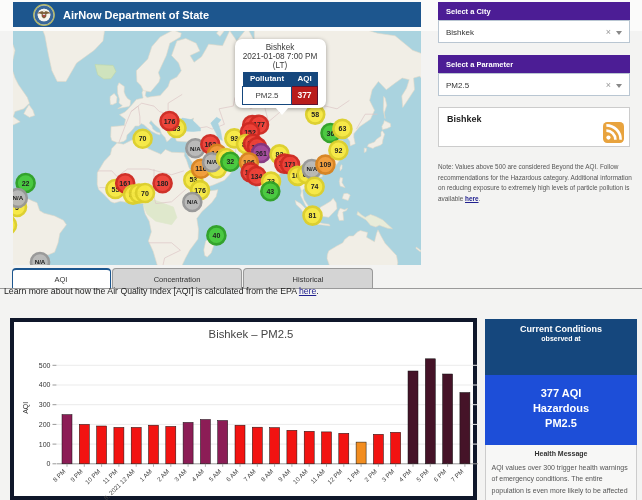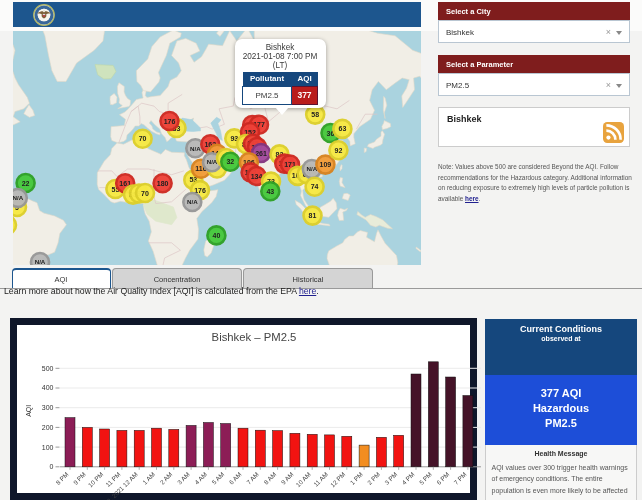--- a/index.html
+++ b/index.html
@@ -7,49 +7,50 @@
 .hdrbar .ttl{position:absolute;left:50px;top:7px}
 .seal{position:absolute;left:20px;top:1.5px}
 .map{left:13px;top:31px;width:408px;height:234px;background:#aad3df;overflow:hidden}
 .tip{left:234.5px;top:39px;width:91px;background:#fff;border-radius:7px;box-shadow:0 1px 4px rgba(0,0,0,.35);font-size:8.2px;color:#3a3a3a;text-align:center;padding-top:3.5px;z-index:5;line-height:9.1px}
 .tip:after{content:"";position:absolute;left:40px;bottom:-7px;border-left:7px solid transparent;border-right:7px solid transparent;border-top:8px solid #fff}
 .tip table{border-collapse:collapse;margin:2.5px auto 3px auto}
 .tip th{background:#15477d;color:#fff;font-size:8px;padding:0;height:14px}
 .tip th.p{width:49px} .tip th.a{width:26px}
 .tip td{font-size:8px;padding:0;height:18px;border:1px solid #15477d}
 .tip td.aqi{background:#b91c1c;color:#fff;font-weight:bold;border-color:#5c1230;font-size:8.5px}
-.sbar{width:192px;height:17.6px;background:#7f1d1d;color:#fff;font-weight:bold;font-size:7.5px;padding:5px 0 0 8px}
+.sbar{width:192px;height:17.6px;background:#4c1d95;color:#fff;font-weight:bold;font-size:7.5px;padding:5px 0 0 8px}
 .sdd{width:192px;height:23.5px;background:#fff;border:1px solid #b9c6d2;font-size:8px;color:#333;padding:7px 0 0 7px;position:relative}
 .sdd .x{position:absolute;right:18px;top:6px;color:#999;font-size:9px}
 .sdd .car{position:absolute;right:7px;top:10px;width:0;height:0;border-left:3.5px solid transparent;border-right:3.5px solid transparent;border-top:4.5px solid #888}
 .rssbox{left:438px;top:107px;width:192px;height:40px;background:#fff;border:1px solid #ccc}
 .rssbox b{position:absolute;left:8px;top:6px;font-size:9px;color:#222}
 .note{left:438px;top:162px;width:197px;font-size:6.4px;color:#555;line-height:10.7px}
 .tab{position:absolute;top:268px;height:19.5px;border:1px solid #999;border-bottom:none;border-radius:4px 4px 0 0;font-size:7.5px;color:#333;text-align:center;padding-top:6px;background:#d4d4d4}
 .tab.act{background:#fff;border-top:2.5px solid #15477d;border-color:#1d568e;z-index:3;padding-top:4.5px}
 .hrline{left:0;top:287.5px;width:642px;border-top:1px solid #9a9a9a}
 .learn{left:4px;top:286px;font-size:8.7px;color:#222}
-.chartbox{left:10px;top:318px;width:467px;height:182px;background:#fff;border:7px solid #0f172a}
+.chartbox{left:10px;top:318px;width:467px;height:182px;background:#fff;border:4px solid #0f172a}
 .ccpanel{left:485px;top:319px;width:152px}
 .cchead{background:#15477d;color:#fff;text-align:center;height:56px;padding-top:5px}
 .ccmaroon{background:#1d4ed8;color:#fff;text-align:center;height:69.5px;padding-top:11px;font-weight:bold;font-size:11px;line-height:15px}
 .cchealth{background:#f7f7f6;border:1px solid #ccc;border-top:none;height:120px;padding:5px 5.5px;color:#333}
 a{color:#20208f}
 </style></head><body>
 <div class="abs" style="left:0;top:0;width:642px;height:31px;background:#fbfbfa"></div>
 <div class="abs hdrbar">
     <svg class="seal" width="22" height="22" viewBox="0 0 22 22">
 <circle cx="11" cy="11" r="10.3" fill="#eef0e4" stroke="#b5b864" stroke-width="1.2"></circle>
 <circle cx="11" cy="11" r="7.9" fill="none" stroke="#39679a" stroke-width="3.2"></circle>
 <circle cx="11" cy="11" r="6.3" fill="#f7f5ee"></circle>
 <path d="M11 6.6 C9.7 7.8 5.9 7.3 4.3 9.7 C6.5 9.4 7.9 9.8 8.8 10.6 C8.1 12.4 9.2 14.0 11 14.5 C12.8 14.0 13.9 12.4 13.2 10.6 C14.1 9.8 15.5 9.4 17.7 9.7 C16.1 7.3 12.3 7.8 11 6.6 Z" fill="#7d6038"></path>
 <circle cx="11" cy="7.2" r="1.1" fill="#ece8dc"></circle>
 <rect x="9.8" y="9.9" width="2.4" height="2.9" rx="1" fill="#b44"></rect>
 <rect x="9.8" y="9.9" width="2.4" height="1" fill="#dfe3ee"></rect>
 </svg>
+    <div class="ttl">AirNow Department of State</div>
   </div>
 <div class="abs map"><svg width="408" height="234" viewBox="0 0 408 234" xmlns="http://www.w3.org/2000/svg">
 <rect width="408" height="234" fill="#aad3df"></rect>
 <polygon points="67.1,-88.3 90.0,-76.4 98.8,-47.3 95.2,-24.6 90.0,9.9 81.2,19.3 63.6,32.0 53.0,50.4 44.2,50.4 38.9,39.7 35.4,23.7 31.9,4.8 23.1,-18.0 5.5,-31.6 14.3,-47.3 40.7,-65.7" fill="#f1eee6" stroke="#e0d8c8" stroke-width="0.6"></polygon>
       <polygon points="82.0,33.6 100.2,34.4 103.0,40.5 97.9,47.7 90.8,48.0 84.7,43.8" fill="#cfe3bd" stroke="#bdd6a8" stroke-width="0.6"></polygon>
       <polygon points="-35.0,-18.0 -5.1,-0.4 2.0,19.3 -1.6,35.9 2.0,47.0 5.5,53.8 14.3,66.4 16.4,72.2 10.8,77.8 2.0,80.5 0.2,85.8 7.2,90.8 -1.2,94.5 -3.3,92.1 -9.5,95.7 -8.6,99.3 -15.6,101.6 -17.4,106.2 -20.0,113.9 -24.4,118.1 -28.8,124.3 -35.0,128.3" fill="#f1eee6" stroke="#e0d8c8" stroke-width="0.6"></polygon>
       <polygon points="16.0,73.7 19.9,79.2 21.7,84.5 16.4,86.3 10.8,82.7 13.4,77.8" fill="#f1eee6" stroke="#e0d8c8" stroke-width="0.6"></polygon>
       <polygon points="-33.2,158.4 -10.4,158.4 2.8,160.1 7.2,162.8 9.9,165.5 19.6,169.9 24.0,171.7 26.6,179.6 31.0,182.2 41.6,184.9 50.4,189.3 53.4,193.7 46.8,202.6 45.1,211.8 41.6,221.2 30.1,226.0 25.7,234.9 20.4,244.3 12.5,244.3 -35.0,244.3" fill="#f1eee6" stroke="#e0d8c8" stroke-width="0.6"></polygon>
       <polygon points="104.6,111.7 98.8,109.5 97.7,105.5 98.1,95.7 111.4,94.5 112.5,88.3 106.5,83.7 111.8,81.1 114.6,78.6 117.8,75.1 123.4,68.5 130.1,67.0 129.0,61.8 131.3,55.5 133.1,60.3 132.2,64.6 134.0,66.4 139.2,65.5 147.2,64.6 151.6,59.6 155.1,55.5 157.2,49.4 163.9,45.9 168.3,39.7 165.6,32.0 158.6,24.5 163.9,9.9 172.7,7.4 183.2,12.3 186.8,20.1 177.1,24.5 181.1,31.2 188.5,25.8 192.9,18.3 195.6,13.2 209.6,14.7 216.7,-0.4 223.7,9.9 234.3,-3.2 241.3,9.9 241.3,-6.0 255.4,-14.9 273.0,-28.0 294.1,-35.3 313.5,-18.0 329.3,-8.8 346.9,-3.2 364.5,2.2 382.1,4.8 399.7,19.3 417.3,25.8 431.4,34.0 442.0,37.8 442.0,53.8 413.8,53.8 406.8,45.2 400.6,47.0 401.5,58.7 393.6,70.8 389.7,76.4 388.8,64.9 393.6,57.1 396.2,48.7 389.2,47.0 382.1,52.1 373.3,58.7 365.4,50.4 359.2,58.7 356.6,69.4 361.5,79.2 357.5,88.3 346.6,95.7 340.8,102.8 340.8,106.2 342.2,112.8 337.2,114.9 336.9,110.6 334.6,107.3 333.7,103.9 329.7,102.8 321.9,105.5 323.7,109.1 330.2,109.5 325.4,114.9 327.2,120.2 329.0,123.3 326.7,129.3 322.3,135.2 316.1,139.0 308.7,140.9 304.7,141.3 300.8,146.5 305.2,151.1 307.0,157.5 302.9,161.4 299.4,163.2 298.2,161.4 291.1,157.5 289.7,159.3 290.2,164.6 291.1,168.5 296.8,177.3 292.9,175.2 291.1,171.7 287.6,164.6 288.5,160.1 286.7,154.7 280.9,151.1 281.1,148.4 278.3,144.6 276.2,140.3 271.8,140.9 269.5,140.3 266.5,143.2 259.8,148.7 255.9,154.7 255.0,161.9 250.6,165.3 248.4,163.2 245.7,156.9 243.6,151.1 242.7,145.0 237.8,141.3 236.0,139.4 233.4,136.5 222.8,133.6 214.9,131.3 208.8,130.7 199.6,125.3 198.7,123.7 204.0,127.3 206.1,131.7 210.2,135.6 219.8,139.0 216.3,144.1 211.4,149.3 200.8,153.8 192.4,156.7 189.9,151.1 185.4,143.2 182.5,135.6 177.6,129.1 175.5,125.7 173.4,121.8 175.8,119.1 177.6,111.0 168.3,110.6 163.5,110.0 160.4,102.1 165.3,101.6 169.2,99.8 176.2,98.1 187.6,99.8 185.0,95.7 179.7,90.8 180.6,87.1 176.2,89.6 169.2,88.3 166.5,89.6 164.8,94.5 164.2,99.3 160.7,100.9 160.9,105.1 157.7,107.3 155.1,110.0 153.7,110.6 152.1,106.6 148.6,102.8 146.8,98.1 141.9,93.8 138.0,89.6 136.2,92.1 138.9,95.0 139.8,98.1 143.6,100.9 147.2,102.1 146.8,103.9 143.3,102.8 138.9,100.5 134.5,96.9 131.0,93.8 128.3,92.6 125.7,95.0 122.2,95.0 120.4,97.4 118.6,99.8 114.1,103.9 113.2,108.4 110.6,110.6 104.6,111.7" fill="#f1eee6" stroke="#e0d8c8" stroke-width="0.6"></polygon>
       <polygon points="127.8,54.5 123.9,50.4 123.4,39.7 134.8,27.9 138.9,15.6 147.2,5.9 160.4,-1.0 168.3,2.2 167.4,5.9 156.8,12.3 153.3,24.5 148.9,34.0 145.4,41.6 147.2,47.0 145.9,51.1 137.5,60.9 130.4,59.6" fill="#f1eee6" stroke="#e0d8c8" stroke-width="0.6"></polygon>

